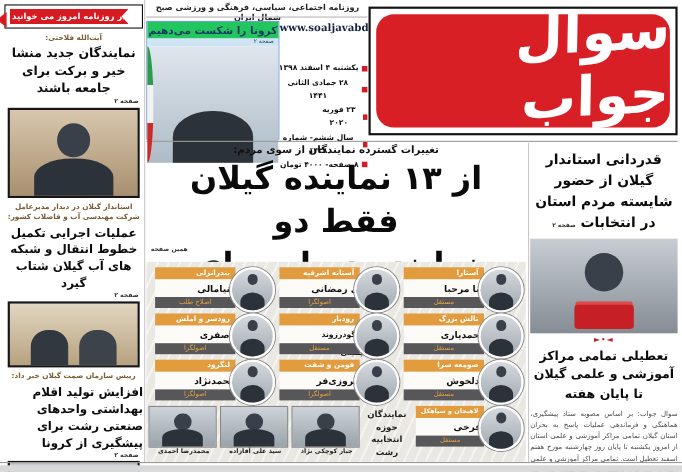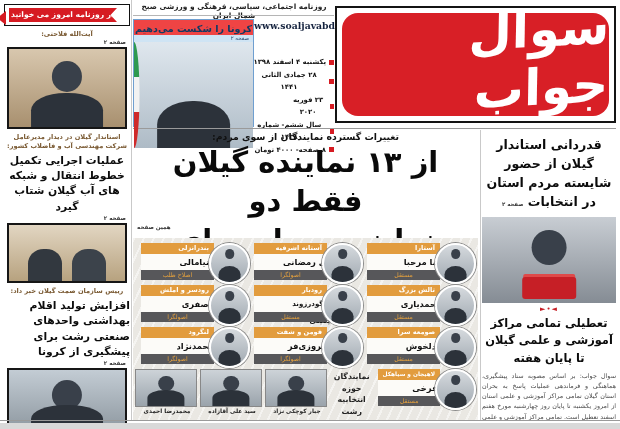--- a/index.html
+++ b/index.html
@@ -45,21 +45,21 @@
   .sil2::after{content:"";position:absolute;right:16%;bottom:0;width:30%;height:58%;
                border-radius:45% 45% 0 0;background:#3c434b;}
   .flagstripe::before{content:"";position:absolute;left:0;top:0;width:11px;height:100%;z-index:1;
         background:linear-gradient(180deg,#2e9a4f 0 33%,#f2f2f2 33% 66%,#cf2a2a 66% 100%);}
   .ballot::after{content:"";position:absolute;left:50%;bottom:4%;width:40%;height:26%;
         transform:translateX(-50%);background:#c61f26;border-radius:3px;box-shadow:0 -4px 0 -1px #de4a4a;}
 
   
   .tagline{left:133px;top:2px;width:202px;text-align:center;font-size:7.4px;font-weight:bold;color:#222;}
   .corona-box{left:133px;top:19px;width:119px;height:106px;border:1.6px solid #6f9fd0;background:#fff;}
-  .corona-title{background:#ef4444;color:#123a63;font-weight:bold;font-size:9.6px;text-align:center;
+  .corona-title{background:#22c55e;color:#123a63;font-weight:bold;font-size:9.6px;text-align:center;
                 padding:3px 0 1px;}
   .corona-page{font-size:5.4px;color:#2a4a70;text-align:right;padding:0 4px 1px;background:#cfe4f4;}
   .corona-photo{height:100%;}
   .website{left:254px;top:20px;width:80px;text-align:right;font-family:"DejaVu Serif",serif;
            font-weight:bold;font-size:9.3px;color:#15233f;direction:ltr;}
   .dates{left:252px;top:56px;width:82px;}
   .date-line{position:relative;font-size:6.9px;color:#333;text-align:center;line-height:12.5px;padding-left:9px;}
   .date-line:last-child{font-weight:bold;color:#111;}
   .date-bullet{position:absolute;left:0;top:4px;width:5px;height:5px;background:#d61b22;display:inline-block;}
   .date-row{display:flex;direction:rtl;align-items:center;justify-content:flex-start;gap:3px;}
@@ -115,20 +115,21 @@
 <div class="abs sidebar rtl">
   <div class="ribbon-box">
     <div class="ribbon-wrap">
       <div class="ribbon">در روزنامه امروز می خوانید</div>
       <span class="ribbon-arrow"></span>
     </div>
   </div>
 
   <div class="sb-item">
     <div class="sb-kicker">آیت‌الله فلاحتی:</div>
+    <div class="sb-title">نمایندگان جدید منشا خیر و برکت برای جامعه باشند</div>
     <div class="sb-page">صفحه ۲</div>
     <div class="sb-photo photo warm sil" style="height:78px;"></div>
   </div>
 
   <div class="sb-item">
     <div class="sb-kicker">استاندار گیلان در دیدار مدیرعامل شرکت مهندسی آب و فاضلاب کشور:</div>
     <div class="sb-title" style="font-size:10.8px;">عملیات اجرایی تکمیل خطوط انتقال و شبکه های آب گیلان شتاب گیرد</div>
     <div class="sb-page">صفحه ۲</div>
     <div class="sb-photo photo room sil2" style="height:56px;"></div>
   </div>

